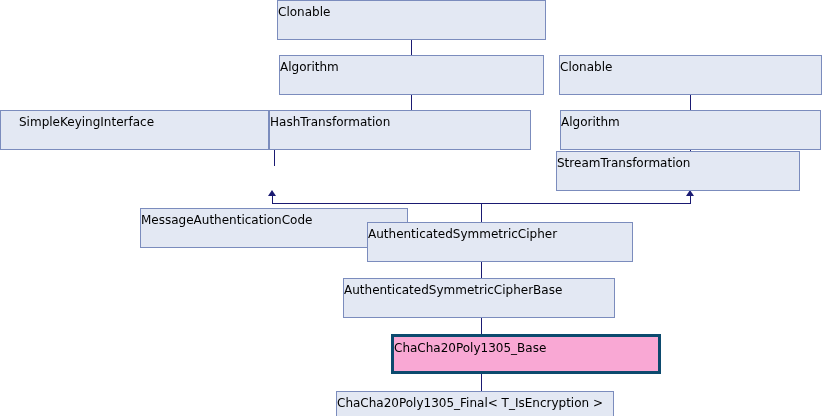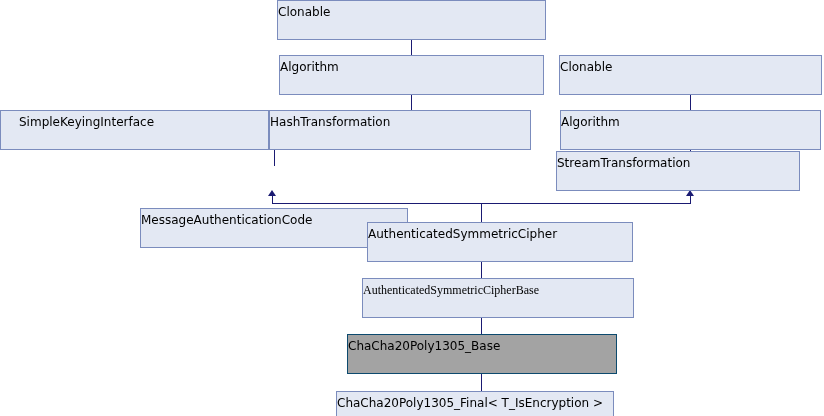--- a/index.html
+++ b/index.html
@@ -22,22 +22,23 @@
     line-height: 22px;
     border: 1px solid #7b8cbd;
     background: #e3e8f3;
     color: #000000;
     font-size: 12px;
     text-align: left;
     white-space: nowrap;
     overflow: hidden;
   }
   .node.current {
-    background: #a3a3a3;
-    border: 1px solid #0c4a6e;
+    background: #f9a8d4;
+    border: 3px solid #0c4a6e;
+    margin-left: 44px;
   }
   .edge {
     position: absolute;
     background: #1a1a72;
   }
   .edge.v { width: 1px; }
   .edge.h { height: 1px; }
   .arrowhead {
     position: absolute;
     width: 0;
@@ -98,19 +99,19 @@
   <div class="node" style="left:269px; top:110px; width:262px;">HashTransformation</div>
 
   <div class="node" style="left:560px; top:110px; width:261px;">Algorithm</div>
 
   <div class="node" style="left:140px; top:166px; width:268px;margin-top:42px;">MessageAuthenticationCode</div>
 
   <div class="node" style="left:556px; top:151px; width:244px;">StreamTransformation</div>
 
   <div class="node" style="left:367px; top:222px; width:266px;">AuthenticatedSymmetricCipher</div>
 
-  <div class="node" style="left:362px; top:278px; width:272px;font-family:Liberation Serif, serif;">AuthenticatedSymmetricCipherBase</div>
+  <div class="node" style="left:343px; top:278px; width:272px;">AuthenticatedSymmetricCipherBase</div>
 
   <div class="node current" style="left:347px; top:334px; width:270px;">ChaCha20Poly1305_Base</div>
 
   <div class="node" style="left:336px; top:391px; width:278px;">ChaCha20Poly1305_Final&lt; T_IsEncryption &gt;</div>
 
 </div>
 
 </body></html>

